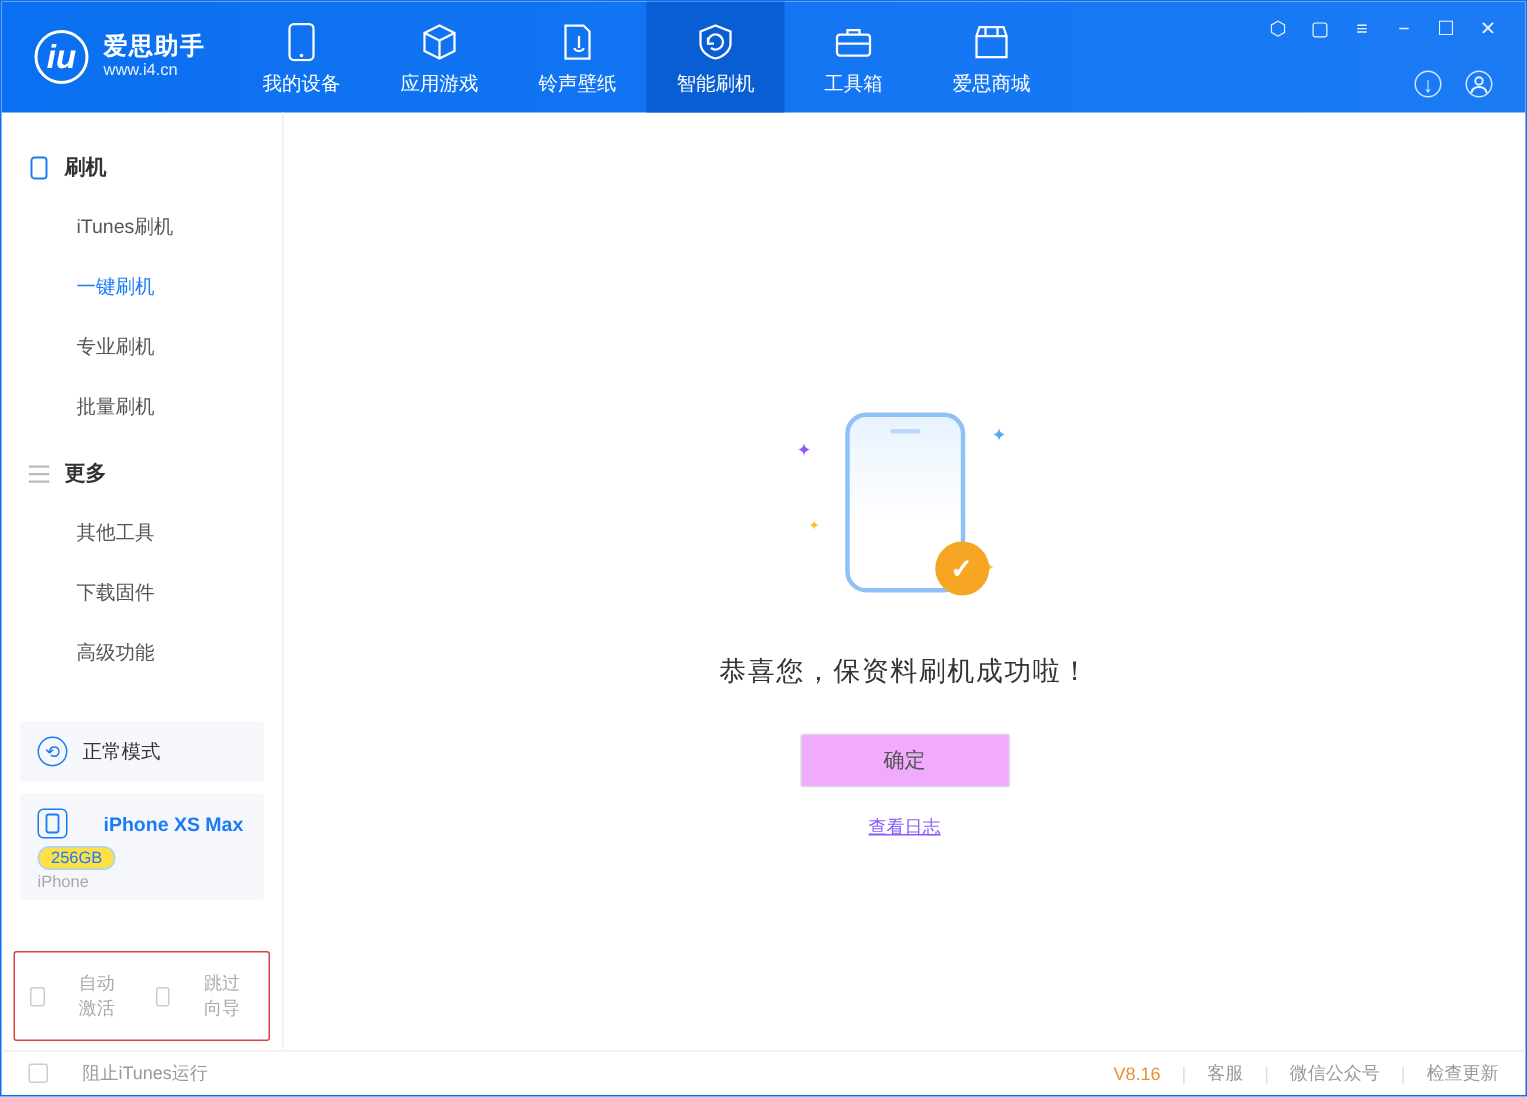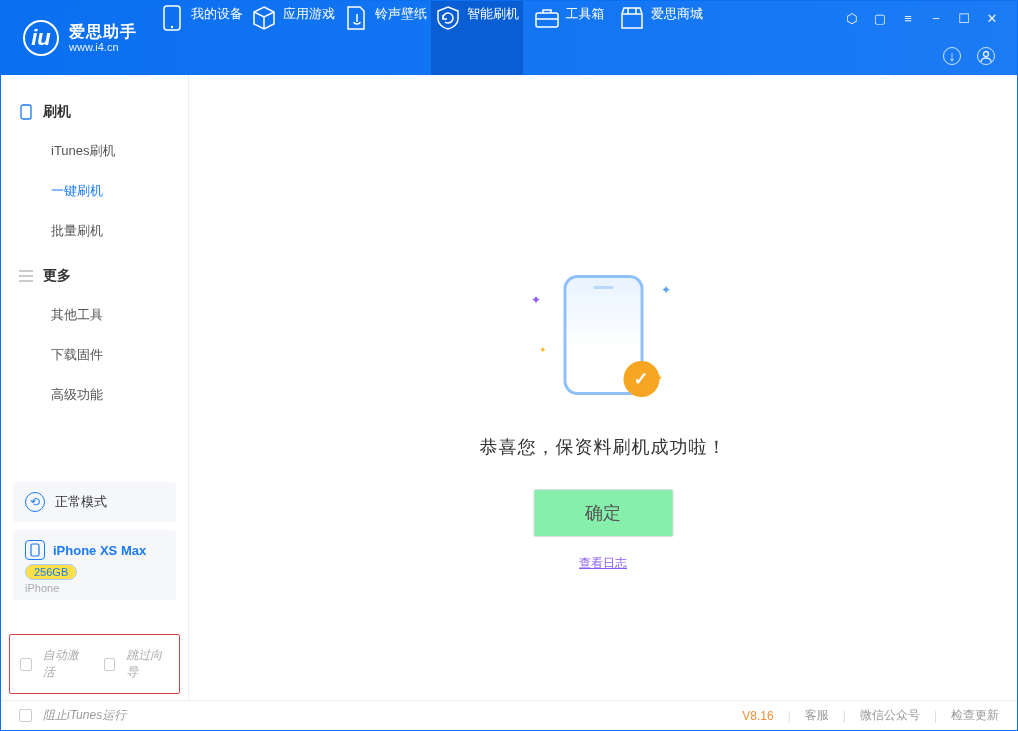--- a/index.html
+++ b/index.html
@@ -4,59 +4,59 @@
 <style>
 * { margin: 0; padding: 0; box-sizing: border-box; font-family: "Microsoft YaHei", Arial, sans-serif; }
 body { background: #fff; width: 1018px; height: 731px; overflow: hidden; border: 1px solid #0a6ff0; }
 .header { height: 74px; background: linear-gradient(90deg, #0a6ff0 0%, #1b7bf5 100%); display: flex; align-items: center; color: #fff; }
 .logo { display: flex; align-items: center; padding: 0 18px 0 22px; height: 100%; }
 .logo-icon { width: 36px; height: 36px; border: 2px solid #fff; border-radius: 50%; display: flex; align-items: center; justify-content: center; font-weight: bold; font-size: 22px; font-style: italic; margin-right: 10px; }
 .logo-text { line-height: 1.1; }
 .logo-text .t { font-size: 16px; font-weight: bold; letter-spacing: 1px; }
 .logo-text .s { font-size: 11px; opacity: 0.9; }
 .nav { display: flex; height: 100%; }
-.nav-item { width: 92px; display: flex; flex-direction: row; align-items: flex-start; justify-content: center; font-size: 13px; cursor: pointer; gap: 6px; padding-top: 4px; }
+.nav-item { width: 92px; display: flex; flex-direction: column; align-items: center; justify-content: center; font-size: 13px; cursor: pointer; gap: 6px; padding-top: 4px; }
 .nav-item.active { background: #0a5ed4; }
 .nav-item .ico { width: 26px; height: 26px; display: flex; align-items: center; justify-content: center; }
 .nav-item svg { fill: #fff; }
 .header-right { margin-left: auto; display: flex; flex-direction: column; align-items: flex-end; padding-right: 16px; height: 100%; justify-content: space-between; padding-top: 8px; padding-bottom: 10px;}
 .win-controls { display: flex; gap: 10px; font-size: 13px; }
 .win-controls span, .user-controls span { cursor: pointer; opacity: 0.9; width: 18px; height: 18px; display:flex; align-items:center; justify-content:center;}
 .user-controls { display: flex; gap: 16px; margin-right: 6px;}
 .circle-ico { width: 26px; height: 26px; border: 1.5px solid rgba(255,255,255,0.9); border-radius: 50%; display:flex; align-items:center; justify-content:center; font-size:14px; opacity:0.9; cursor:pointer;}
 
 .body { display: flex; height: calc(100% - 74px - 30px); }
 .sidebar { width: 188px; border-right: 1px solid #eee; padding-top: 18px; font-size: 13px; color: #555; position: relative; }
 .side-group { margin-bottom: 6px; }
 .side-group-title { display: flex; align-items: center; gap: 10px; padding: 10px 18px; font-size: 14px; color: #333; font-weight: bold; }
 .side-group-title .gi { width: 14px; height: 14px; display:flex; align-items:center; justify-content:center; }
 .side-list .side-item { padding: 11px 18px 11px 50px; cursor: pointer; color: #555;}
 .side-list .side-item.active { color: #1b7bf5; }
 .side-panel { position: absolute; bottom: 100px; left: 12px; right: 12px; }
 .panel-row { background: #f5f7fa; border-radius: 3px; padding: 10px 12px; display:flex; align-items:center; gap:10px; margin-bottom:8px; font-size:13px; color:#333;}
 .panel-icon { width:20px; height:20px; border-radius:50%; border:1.5px solid #1b7bf5; display:flex; align-items:center; justify-content:center; color:#1b7bf5; font-size:12px;}
 .dev-row { background:#f5f7fa; border-radius:3px; padding:10px 12px 6px; font-size:13px;}
-.dev-row .dname { color:#1b7bf5; font-weight:bold; margin-bottom:4px; display:flex; align-items:center; gap:8px;}
+.dev-row .dname { color:#1b7bf5; font-weight:bold; margin-bottom:4px; display:flex; align-items:center; gap:24px;}
 .dev-row .cap { display:inline-block; font-size:11px; color:#1b7bf5; border:1px solid #a9d0ff; background:#fde047; border-radius:10px; padding:1px 8px; margin-bottom:2px;}
 .dev-row .dtype { color:#aaa; font-size:11px; }
 
 .side-bottom { position:absolute; bottom:0; left:0; right:0; padding:12px 10px; border:1.5px solid #d94343; border-radius:2px; margin:0 8px 6px; display:flex; gap:18px; font-size:12px; color:#aaa;}
-.chk { display:flex; align-items:center; gap:11px; cursor:pointer;font-style:italic;}
+.chk { display:flex; align-items:center; gap:23px; cursor:pointer;}
 .chk-box { width:13px; height:13px; border:1px solid #ccc; background:#fff; border-radius:2px;}
 
 .main { flex:1; position:relative; }
 .result { position:absolute; top:200px; left:50%; transform:translateX(-50%); display:flex; flex-direction:column; align-items:center; }
 .phone-illus { position:relative; width:120px; height:130px; margin-bottom:30px; }
 .phone-body { width:80px; height:120px; border:3px solid #8fc1f8; border-radius:14px; background:linear-gradient(#e8f3ff,#ffffff 60%); position:absolute; left:20px; top:0;}
 .phone-body::before { content:""; position:absolute; top:8px; left:50%; transform:translateX(-50%); width:20px; height:3px; background:#b9d8fb; border-radius:2px;}
 .sparkle { position:absolute; font-size:12px; color:#5aa5f3;}
 .sp1 { left:-12px; top:18px; color:#8b5cf6;} .sp2 { left:-4px; top:70px; color:#fbbf24; font-size:9px;} .sp3 { right:-8px; top:8px;} .sp4 { right:0; bottom:22px; color:#fbbf24; font-size:9px;}
 .badge { position:absolute; right:4px; bottom:8px; width:36px; height:36px; background:#f6a623; border-radius:50%; display:flex; align-items:center; justify-content:center; color:#fff; font-size:18px; font-weight:bold;}
 .result-msg { font-size:18px; color:#333; margin-bottom:30px; letter-spacing:1px;}
-.ok-btn { width:140px; height:48px; border:1px solid #ddd; background:#86efac; color:#555; font-size:18px; cursor:pointer; border-radius:2px;}
+.ok-btn { width:140px; height:36px; border:1px solid #ddd; background:#f0abfc; color:#555; font-size:14px; cursor:pointer; border-radius:2px;}
 .log-link { margin-top:18px; font-size:12px; color:#8b5cf6; text-decoration:underline; cursor:pointer;}
 
 .footer { height:30px; border-top:1px solid #eee; display:flex; align-items:center; padding:0 18px; font-size:12px; color:#999;}
 .footer .chk { color:#999; }
 .footer-right { margin-left:auto; display:flex; align-items:center; gap:14px;}
 .footer-right span { cursor:pointer; }
 .footer-right .sep { color:#ddd; }
 .ver { color:#ec9038; }
 </style>
 </head>
@@ -153,20 +153,21 @@
         <span class="gi">
             <svg width="12" height="16" viewBox="0 0 12 16">
               <rect x="1" y="1" width="10" height="14" rx="2" fill="none" stroke="#1b7bf5" stroke-width="1.3"></rect>
             </svg>
           </span>
         <span>刷机</span>
       </div>
       <div class="side-list">
         <div class="side-item">iTunes刷机</div>
         <div class="side-item active">一键刷机</div>
+        <div class="side-item">专业刷机</div>
         <div class="side-item">批量刷机</div>
       </div>
     </div>
     <div class="side-group">
       <div class="side-group-title">
         <span class="gi">
             <svg width="14" height="12" viewBox="0 0 14 12">
               <path d="M0 1 L14 1 M0 6 L14 6 M0 11 L14 11" stroke="#bbb" stroke-width="1.5"></path>
             </svg>
           </span>

